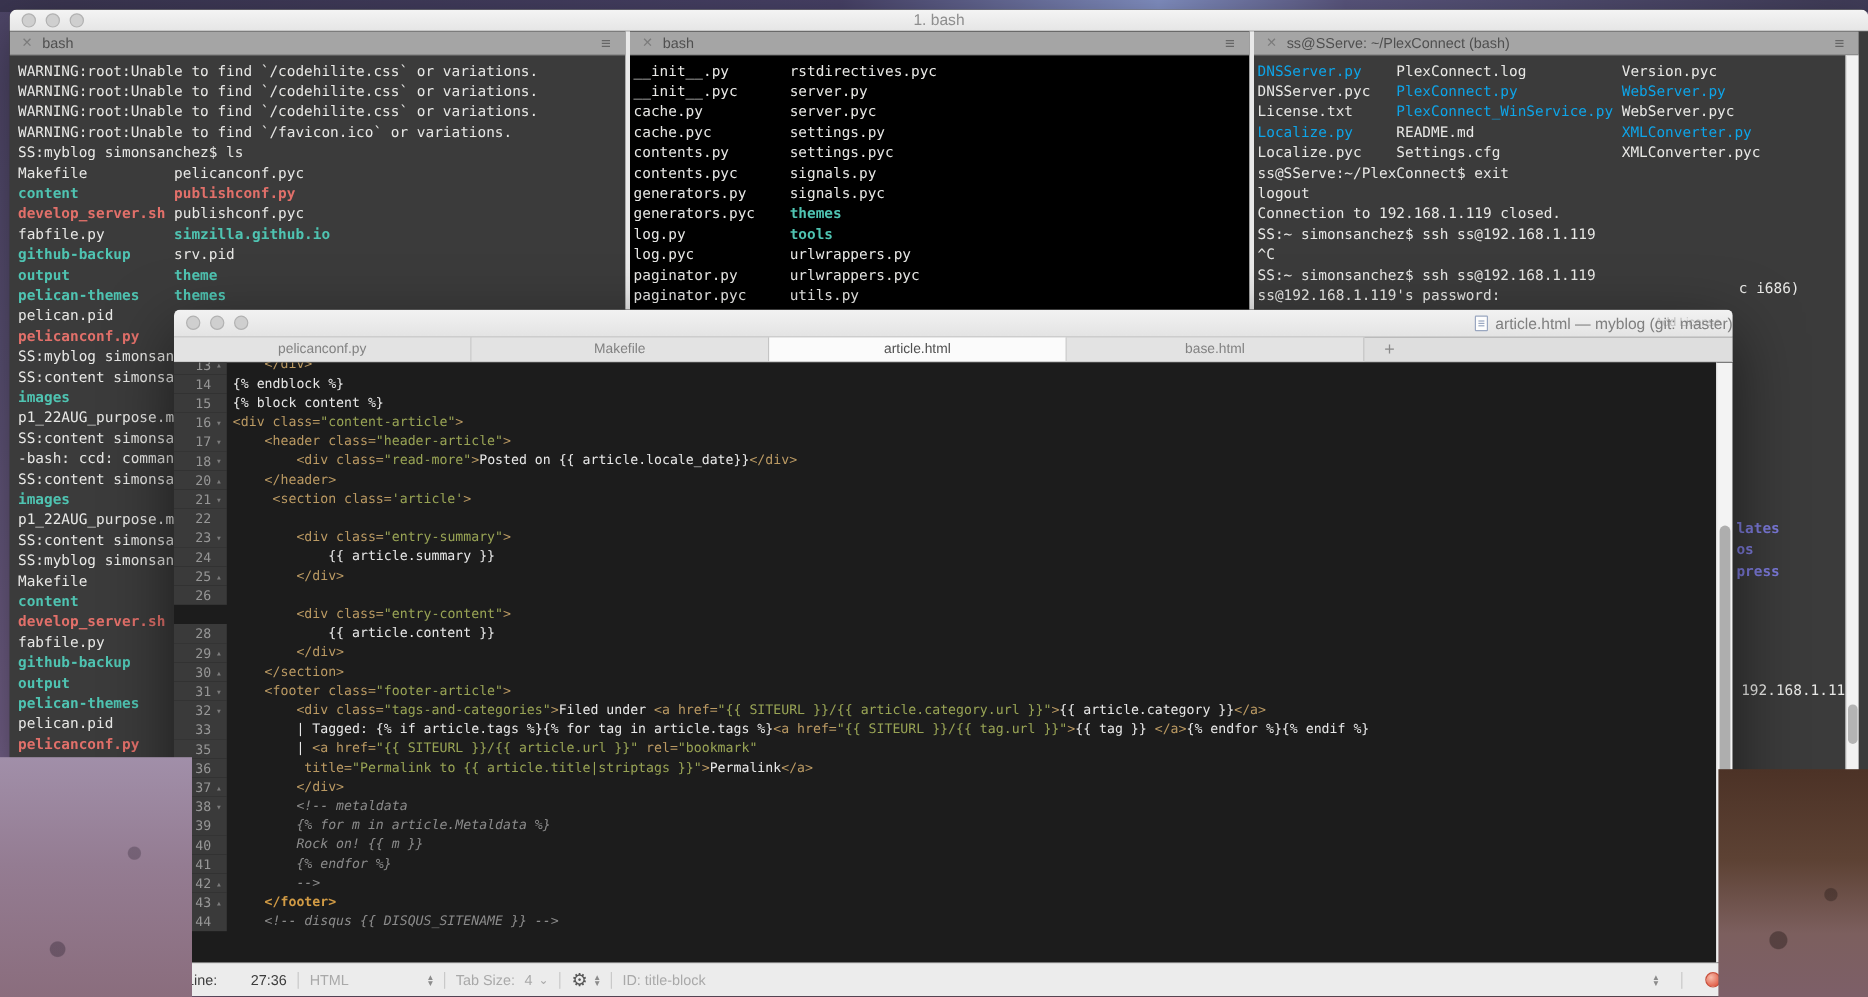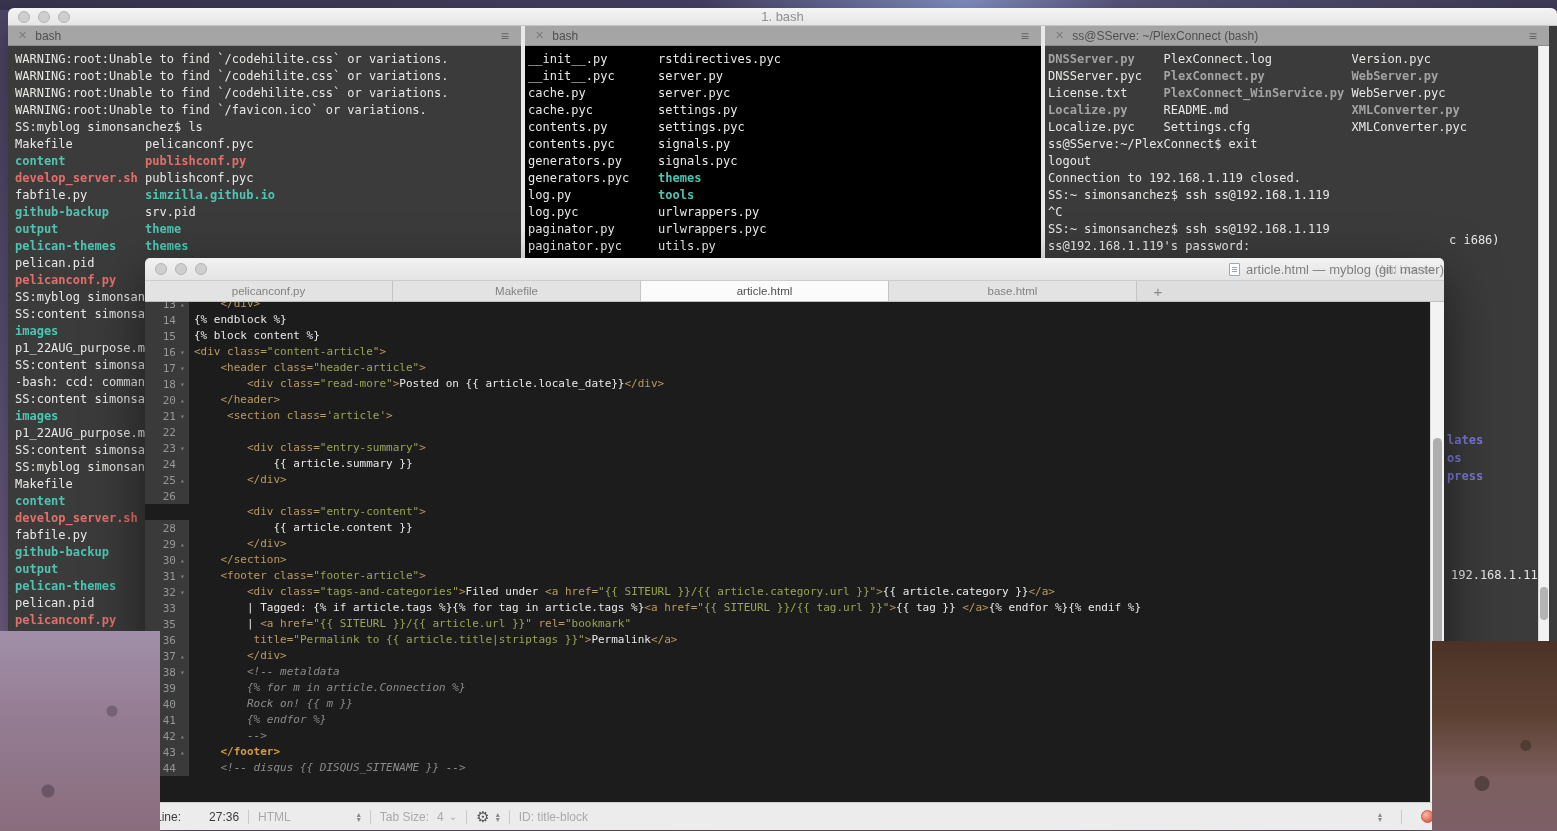--- a/index.html
+++ b/index.html
@@ -37,21 +37,21 @@
   .term-close { margin:0 8px 0 10px; color:#7b7b7b; font-size:11px; cursor:default; }
   .term-hamburger { margin-left:auto; margin-right:12px; color:#666; font-size:14px; line-height:1; }
   .term-lines { padding:5px 0 0 6px; font-family:"DejaVu Sans Mono", monospace; font-size:12px; line-height:17px;
     white-space:pre; color:#e8e8e6; }
   .pane1 .term-lines { padding-left:7px; }
   .pane2 .term-lines { padding-left:3px; }
   .pane3 .term-lines { padding-left:3px; }
   .seg-w { color:#e8e8e6;text-align:right; }
   .seg-t { color:#4fc4b2; font-weight:bold; }
   .seg-r { color:#e2706a; font-weight:bold; }
-  .seg-g { color:#a3a3a3; font-weight:bold; }
+  .seg-g { color:#0ea5e9; font-weight:normal; }
   .seg-b { color:#7b79d9; font-weight:bold; }
   .frag { position:absolute; font-family:"DejaVu Sans Mono", monospace; font-size:12px; white-space:pre; }
   .term-scrollbar { position:absolute; right:0; top:20px; bottom:0; width:11px; background:#f2f2f2; border-left:1px solid #d8d8d8; }
   .term-thumb { position:absolute; left:1px; width:8px; height:33px; top:541px; background:#b4b4b4; border-radius:4px; }
 
   
   .editor-window { position:absolute; left:145px; top:258px; width:1299px; height:572px;
     border-radius:5px 5px 0 0; overflow:hidden; box-shadow:0 20px 55px rgba(0,0,0,.55); background:#1c1c1c; }
   .ed-titlebar { position:relative; height:23px; background:linear-gradient(#f2f2f2,#e4e4e4);
     border-bottom:1px solid #cdcdcd; display:flex; align-items:center; }
@@ -333,21 +333,21 @@
               <span class="num">38</span>
               <span class="fold">▾</span>
             </div>
             <pre class="ed-codecell"><span class="seg-c">        &lt;!-- metaldata</span></pre>
           </div>
           <div class="ed-row">
             <div class="ed-gutter">
               <span class="num">39</span>
               <span class="fold"></span>
             </div>
-            <pre class="ed-codecell"><span class="seg-c">        {% for m in article.Connection %}</span></pre>
+            <pre class="ed-codecell"><span class="seg-c">        {% for m in article.Metaldata %}</span></pre>
           </div>
           <div class="ed-row">
             <div class="ed-gutter">
               <span class="num">40</span>
               <span class="fold"></span>
             </div>
             <pre class="ed-codecell"><span class="seg-c">        Rock on! {{ m }}</span></pre>
           </div>
           <div class="ed-row">
             <div class="ed-gutter">

